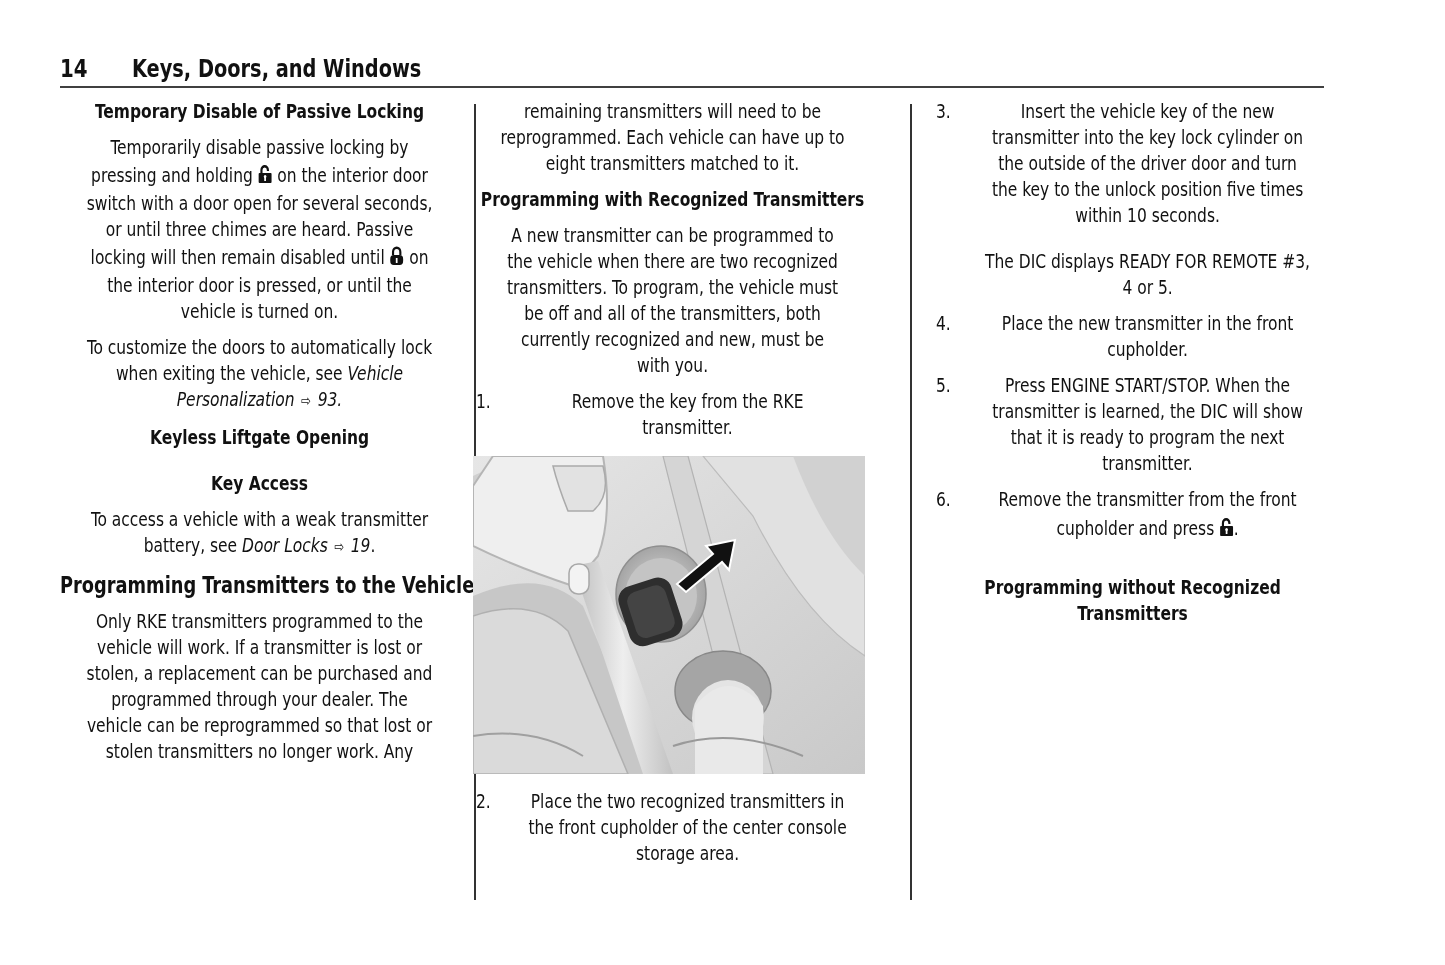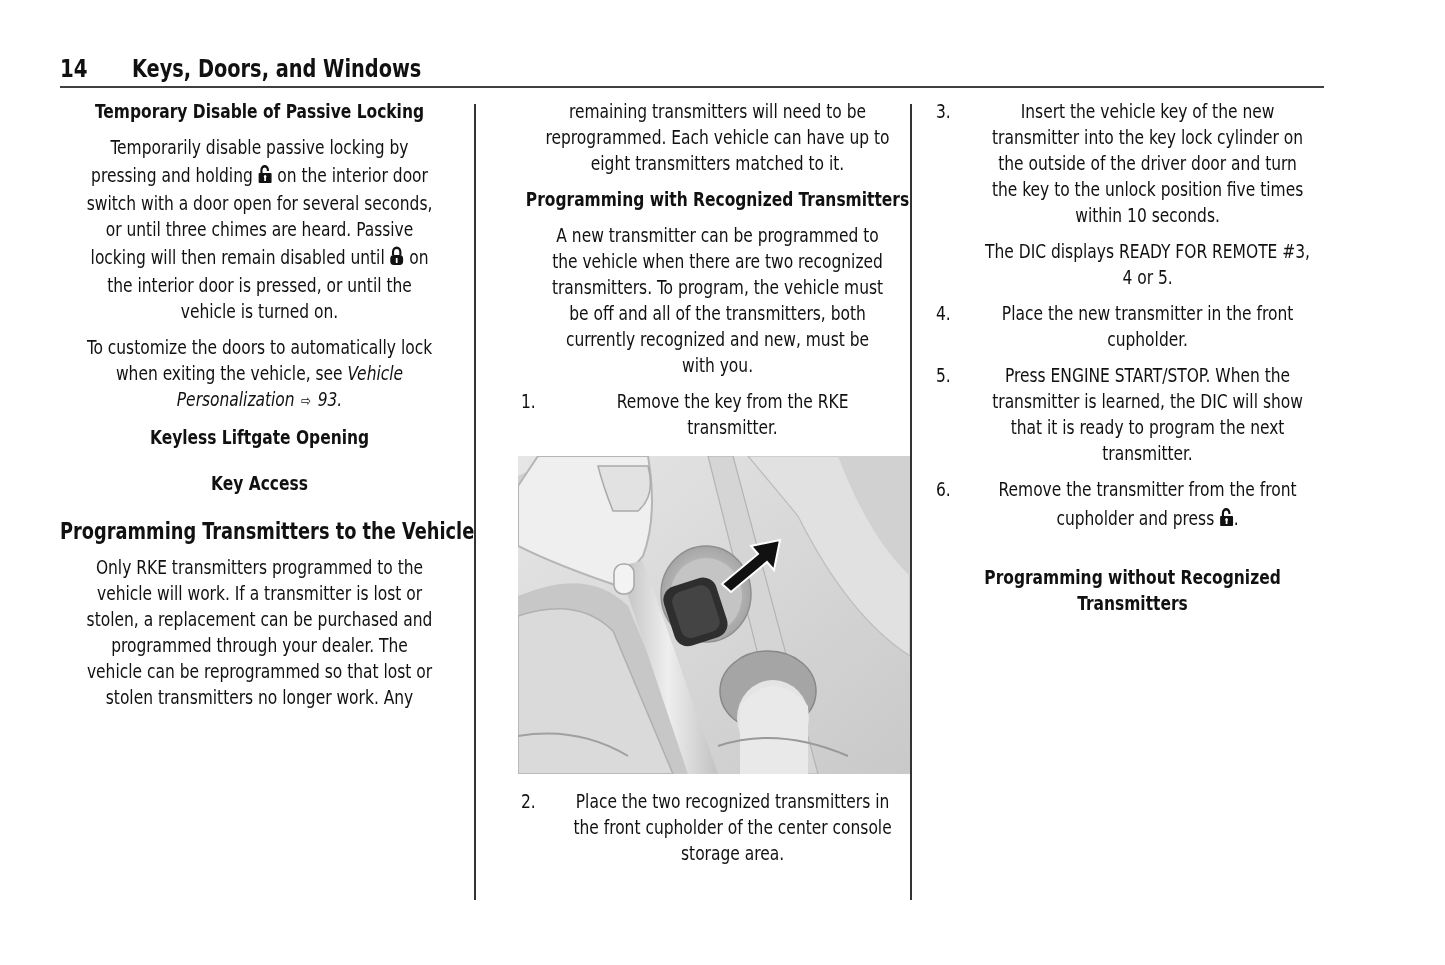--- a/index.html
+++ b/index.html
@@ -5,35 +5,35 @@
   html, body { margin: 0; padding: 0; background: #ffffff; }
   body { width: 1445px; height: 965px; position: relative; overflow: hidden;
          font-family: "DejaVu Sans Condensed", "Liberation Sans Narrow", "Liberation Sans", sans-serif; color: #111; }
   .page-header { position: absolute; left: 60px; top: 52px; width: 1264px; height: 34px;
                  border-bottom: 2px solid #404040; }
   .page-number { position: absolute; left: 0; top: 2px; font-size: 25px; font-weight: bold; transform: scaleX(0.88); transform-origin: left; }
   .page-title { position: absolute; left: 72px; top: 2px; font-size: 25px; font-weight: bold; transform: scaleX(0.86); transform-origin: left; white-space: nowrap; }
   .col { position: absolute; top: 98px; font-size: 20px; line-height: 26px; text-align: center; }
   .col p, .col h3, .col h2 { margin: 0; }
   .col-1 { left: 60px; width: 400px; }
-  .col-2 { left: 518px; width: 400px; }
+  .col-2 { left: 473px; width: 400px; }
   .col-3 { left: 933px; width: 400px; }
   .vrule { position: absolute; top: 104px; width: 1.5px; height: 796px; background: #333; }
   .vr1 { left: 474px; }
   .vr2 { left: 910px; }
   .narrow { transform: scaleX(0.86); transform-origin: left; width: 116%; white-space: nowrap; }
   h3.narrow { font-size: 20px; font-weight: bold; }
   h2.narrow { font-size: 23px; font-weight: bold; }
   .gap-s { height: 10px; }
   .gap-m { height: 12px; }
   .ital { font-style: italic; }
   .ref-arrow { font-size: 15px; padding: 0 2px; }
   .step { position: relative; padding-left: 30px; }
   .step-num { position: absolute; left: 3px; top: 0; }
-  .step-sub { padding-left: 30px; }
+  .step-sub { padding-left: 30px; margin-top: 10px; }
   .lock-icon { display: inline-block; vertical-align: -2px; width: 17px; height: 20px; }
   .figure { width: 392px; height: 318px; margin: 16px 0 14px 0; background: #d8d8d8; position: relative; overflow: hidden; }
 </style>
 </head>
 <body>
 
 <div class="page-header">
   <span class="page-number">14</span>
   <span class="page-title">Keys, Doors, and Windows</span>
 </div>
@@ -75,20 +75,24 @@
     <p class="narrow">To customize the doors to automatically lock</p>
     <p class="narrow"><span>when exiting the vehicle, see</span> <span class="ital">Vehicle</span></p>
     <p class="narrow"><span class="ital">Personalization</span> <span class="ref-arrow">⇨</span> <span class="ital">93</span><span class="ital">.</span></p>
   </div>
   <div class="gap-s"></div>
   <h3 class="narrow">Keyless Liftgate Opening</h3>
   <div class="gap-s"></div>
   <div class="gap-s"></div>
   <h3 class="narrow">Key Access</h3>
   <div class="gap-s"></div>
+  <div>
+    <p class="narrow">To access a vehicle with a weak transmitter</p>
+    <p class="narrow"><span>battery, see</span> <span class="ital">Door Locks</span> <span class="ref-arrow">⇨</span> <span class="ital">19</span><span>.</span></p>
+  </div>
   <div class="gap-m"></div>
   <h2 class="narrow">Programming Transmitters to the Vehicle</h2>
   <div class="gap-s"></div>
   <div>
     <p class="narrow">Only RKE transmitters programmed to the</p>
     <p class="narrow">vehicle will work. If a transmitter is lost or</p>
     <p class="narrow">stolen, a replacement can be purchased and</p>
     <p class="narrow">programmed through your dealer. The</p>
     <p class="narrow">vehicle can be reprogrammed so that lost or</p>
     <p class="narrow">stolen transmitters no longer work. Any</p>

